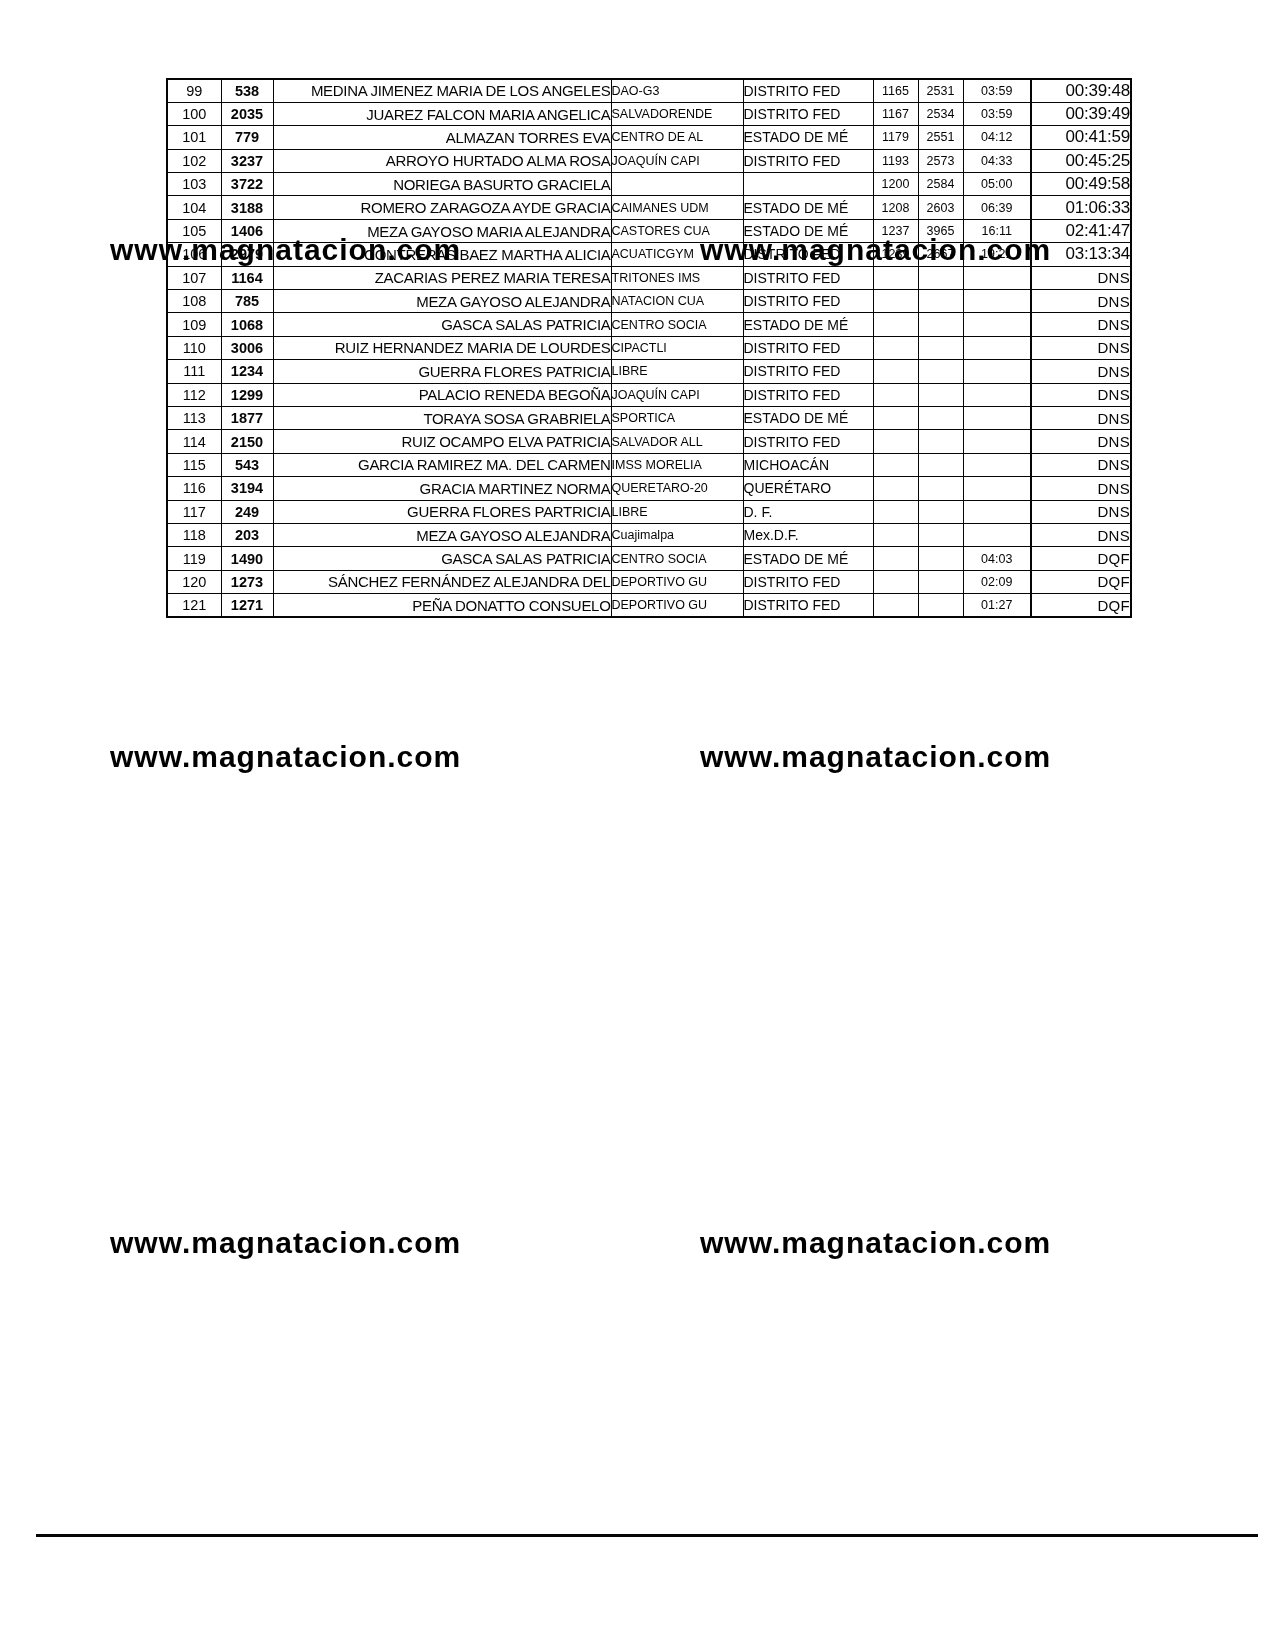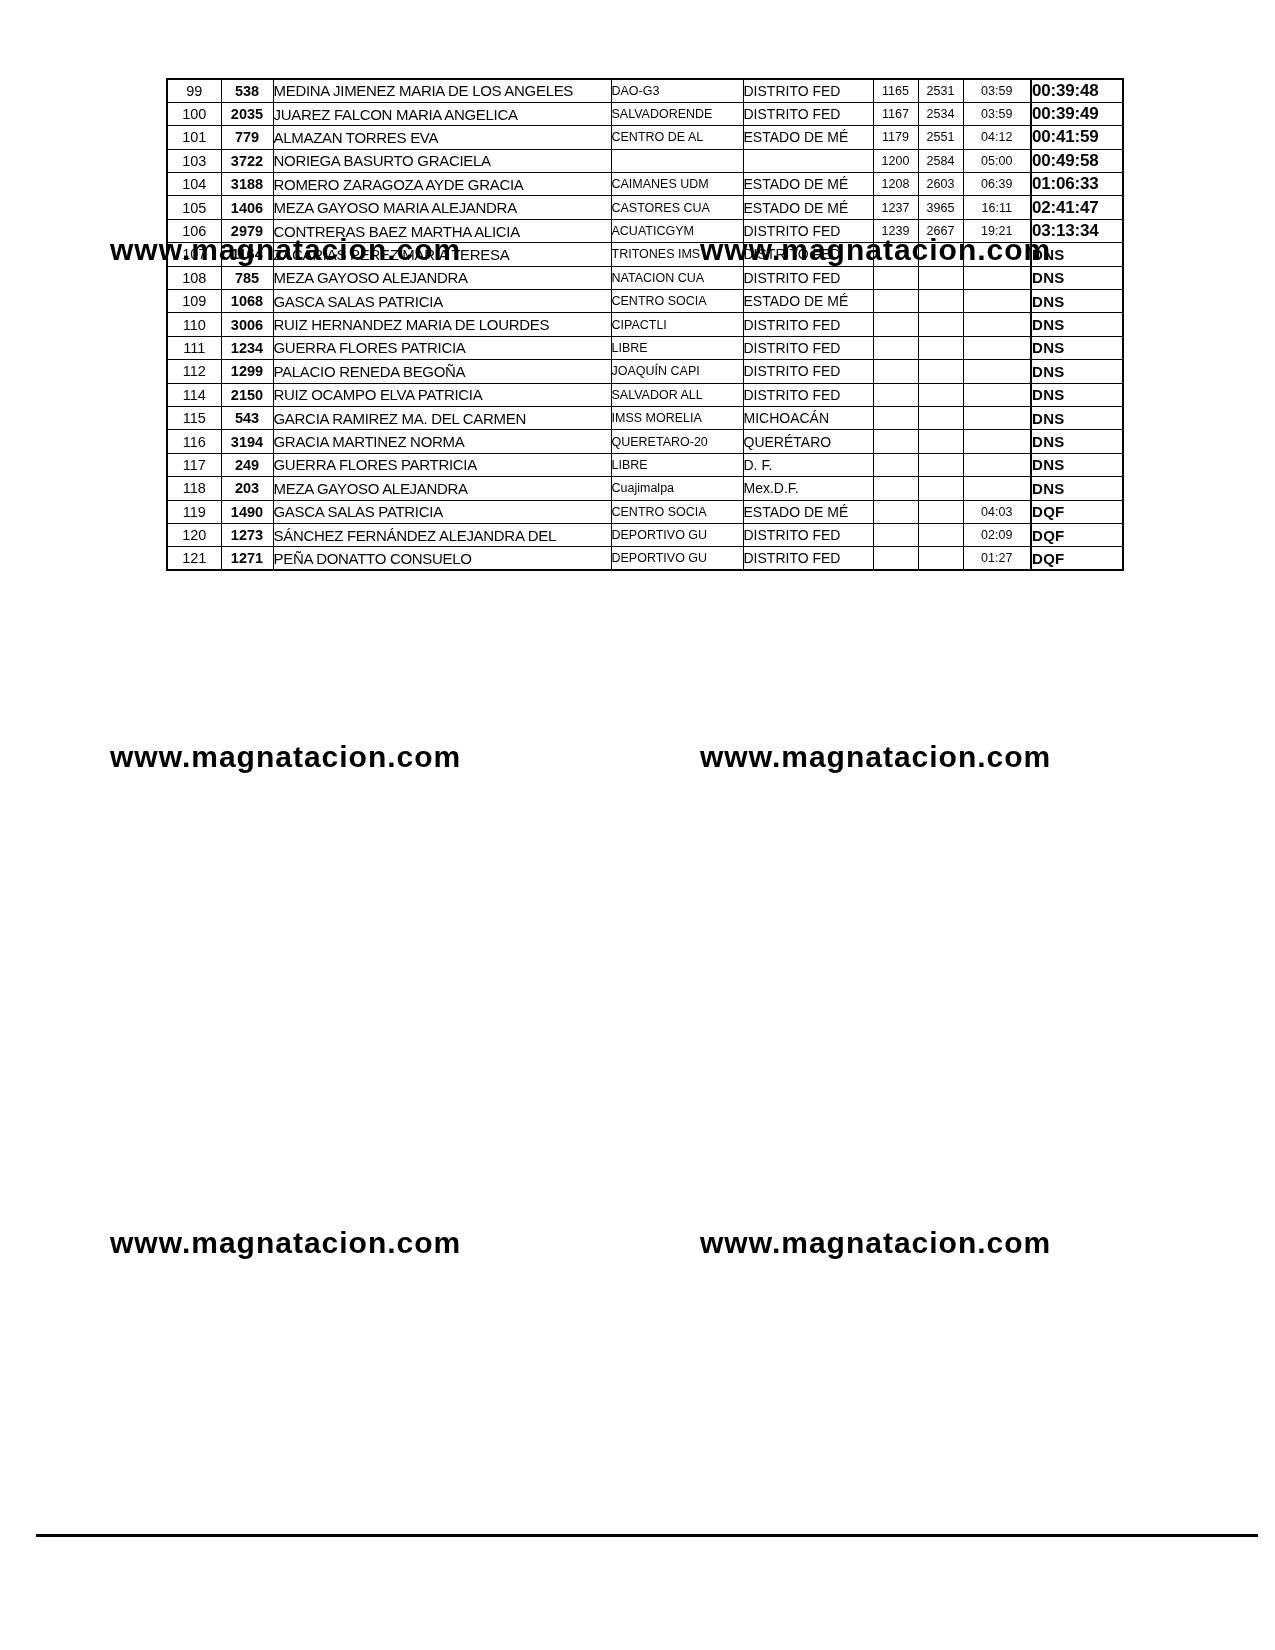--- a/index.html
+++ b/index.html
@@ -47,27 +47,27 @@
     border: 1px solid #050505;
     height: 23.4px;
     padding: 0;
     white-space: nowrap;
     overflow: hidden;
     vertical-align: middle;
     background: transparent;
   }
   .col-rank   { width: 54px;  text-align: center; font-size: 14.5px; margin-left: 28px; }
   .col-bib    { width: 52px;  text-align: center; font-size: 14.5px; font-weight: bold; margin-top: 20px; }
-  .col-name   { width: 338px; text-align: left; padding-left: 4px; font-size: 15px; letter-spacing: -0.3px; }
+  .col-name   { width: 338px; text-align: right; padding-left: 4px; font-size: 15px; letter-spacing: -0.3px; }
   .col-club   { width: 132px; text-align: left; padding-left: 4px; font-size: 12.5px; }
   .col-state  { width: 130px; text-align: left; padding-left: 4px; font-size: 14px; }
   .col-split1 { width: 45px;  text-align: center; font-size: 12.5px; }
   .col-split2 { width: 45px;  text-align: center; font-size: 12.5px; }
   .col-gap    { width: 68px;  text-align: center; font-size: 12.5px; }
-  .col-result { width: 92px;  text-align: left; font-weight: bold; border-left: 2px solid #050505 !important; }
+  .col-result { width: 100px;  text-align: right; font-weight: normal; border-left: 2px solid #050505 !important; }
   .final-time   { font-size: 17px; letter-spacing: -0.2px; }
   .final-status { font-size: 15px; letter-spacing: 0.3px; }
 
   
   .footer-rule {
     position: absolute;
     left: 36px; top: 1534px;
     width: 1222px; height: 3px;
     background: #050505;
     z-index: 1;
@@ -111,20 +111,31 @@
         <tr>
           <td class="col-rank">101</td>
           <td class="col-bib">779</td>
           <td class="col-name">ALMAZAN TORRES EVA</td>
           <td class="col-club">CENTRO DE AL</td>
           <td class="col-state">ESTADO DE MÉ</td>
           <td class="col-split1">1179</td>
           <td class="col-split2">2551</td>
           <td class="col-gap">04:12</td>
           <td class="col-result final-time">00:41:59</td>
+        </tr>
+        <tr>
+          <td class="col-rank">102</td>
+          <td class="col-bib">3237</td>
+          <td class="col-name">ARROYO HURTADO ALMA ROSA</td>
+          <td class="col-club">JOAQUÍN CAPI</td>
+          <td class="col-state">DISTRITO FED</td>
+          <td class="col-split1">1193</td>
+          <td class="col-split2">2573</td>
+          <td class="col-gap">04:33</td>
+          <td class="col-result final-time">00:45:25</td>
         </tr>
         <tr>
           <td class="col-rank">103</td>
           <td class="col-bib">3722</td>
           <td class="col-name">NORIEGA BASURTO GRACIELA</td>
           <td class="col-club"></td>
           <td class="col-state"></td>
           <td class="col-split1">1200</td>
           <td class="col-split2">2584</td>
           <td class="col-gap">05:00</td>
@@ -223,20 +234,31 @@
           <td class="col-bib">1299</td>
           <td class="col-name">PALACIO RENEDA BEGOÑA</td>
           <td class="col-club">JOAQUÍN CAPI</td>
           <td class="col-state">DISTRITO FED</td>
           <td class="col-split1"></td>
           <td class="col-split2"></td>
           <td class="col-gap"></td>
           <td class="col-result final-status">DNS</td>
         </tr>
         <tr>
+          <td class="col-rank">113</td>
+          <td class="col-bib">1877</td>
+          <td class="col-name">TORAYA SOSA GRABRIELA</td>
+          <td class="col-club">SPORTICA</td>
+          <td class="col-state">ESTADO DE MÉ</td>
+          <td class="col-split1"></td>
+          <td class="col-split2"></td>
+          <td class="col-gap"></td>
+          <td class="col-result final-status">DNS</td>
+        </tr>
+        <tr>
           <td class="col-rank">114</td>
           <td class="col-bib">2150</td>
           <td class="col-name">RUIZ OCAMPO ELVA PATRICIA</td>
           <td class="col-club">SALVADOR ALL</td>
           <td class="col-state">DISTRITO FED</td>
           <td class="col-split1"></td>
           <td class="col-split2"></td>
           <td class="col-gap"></td>
           <td class="col-result final-status">DNS</td>
         </tr>

